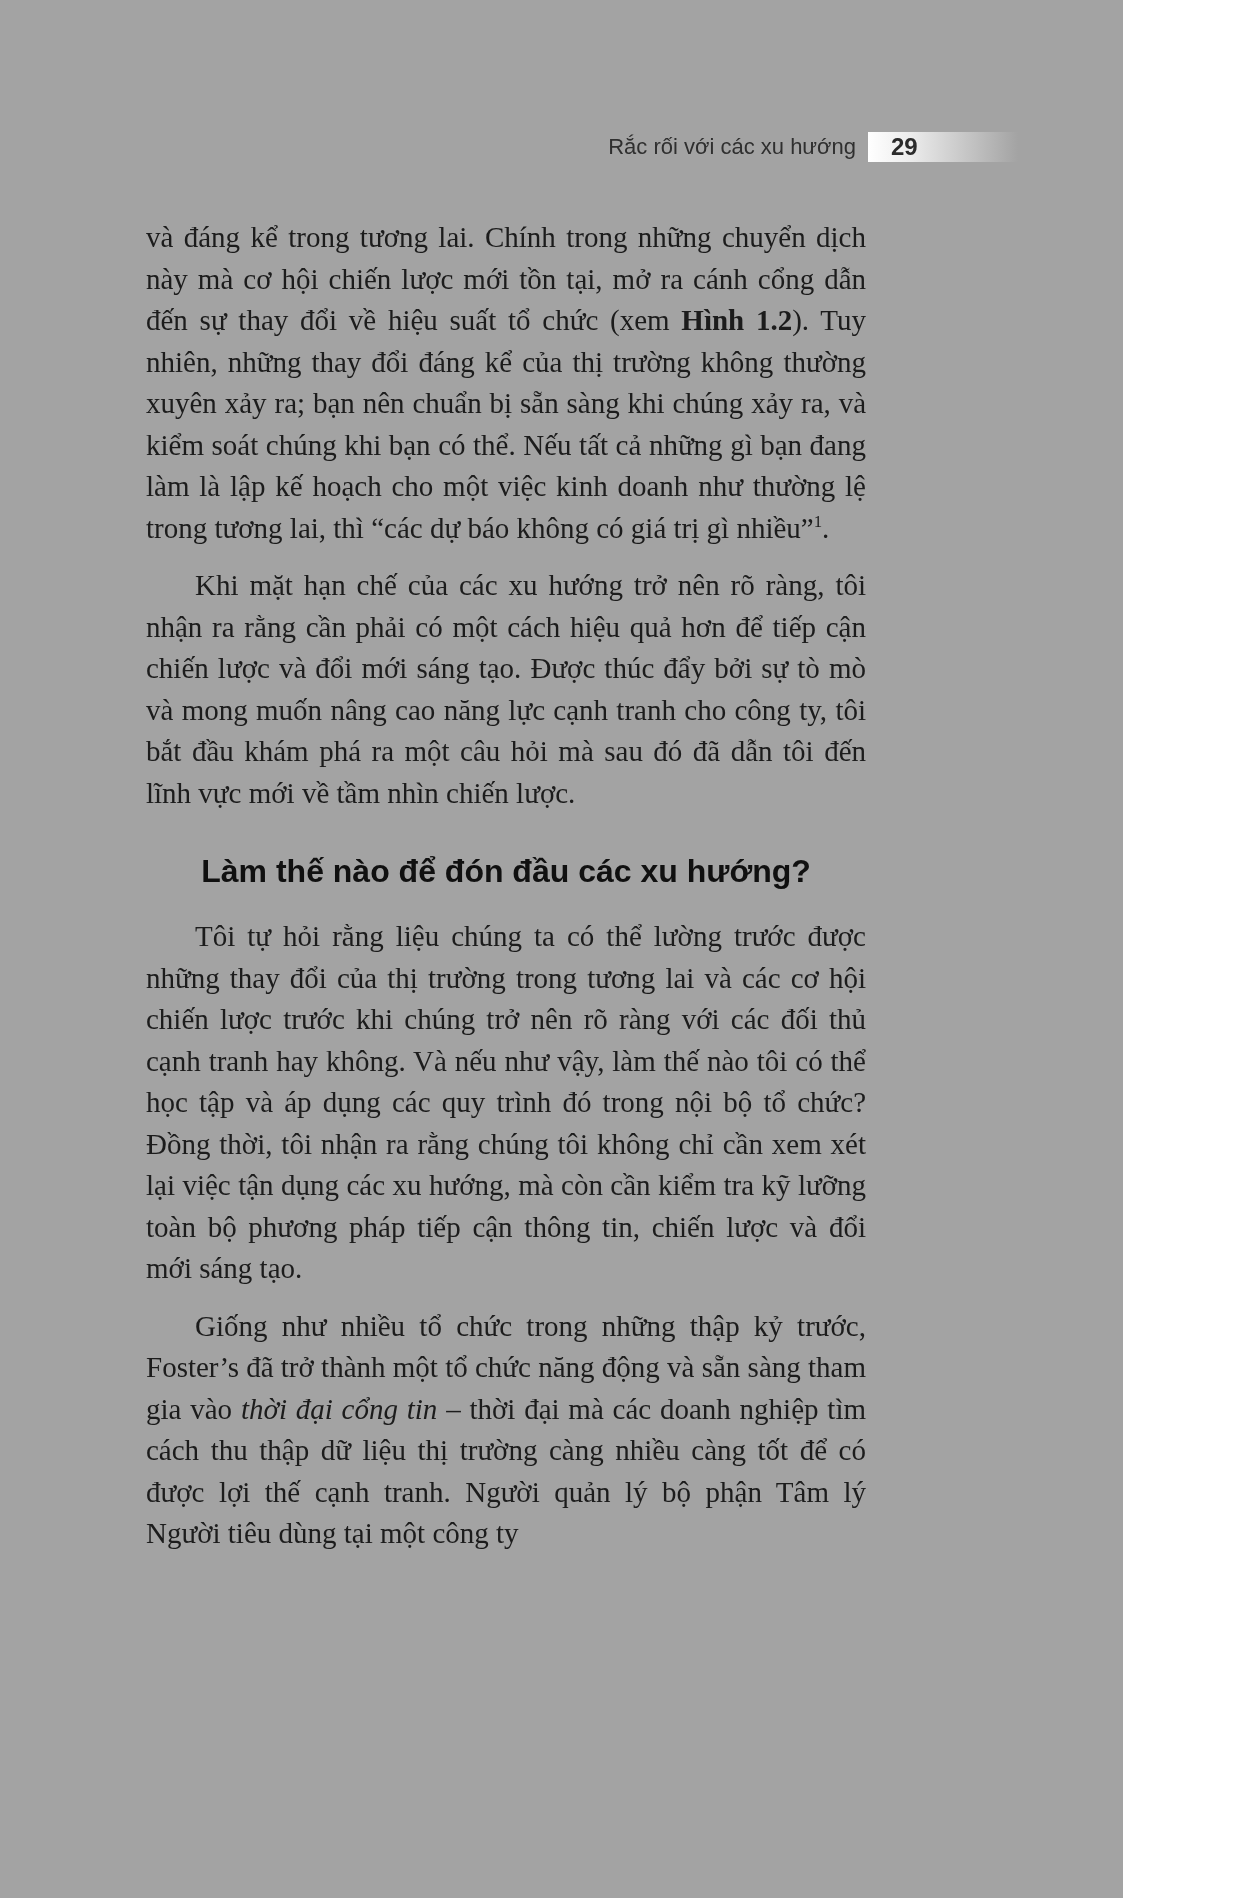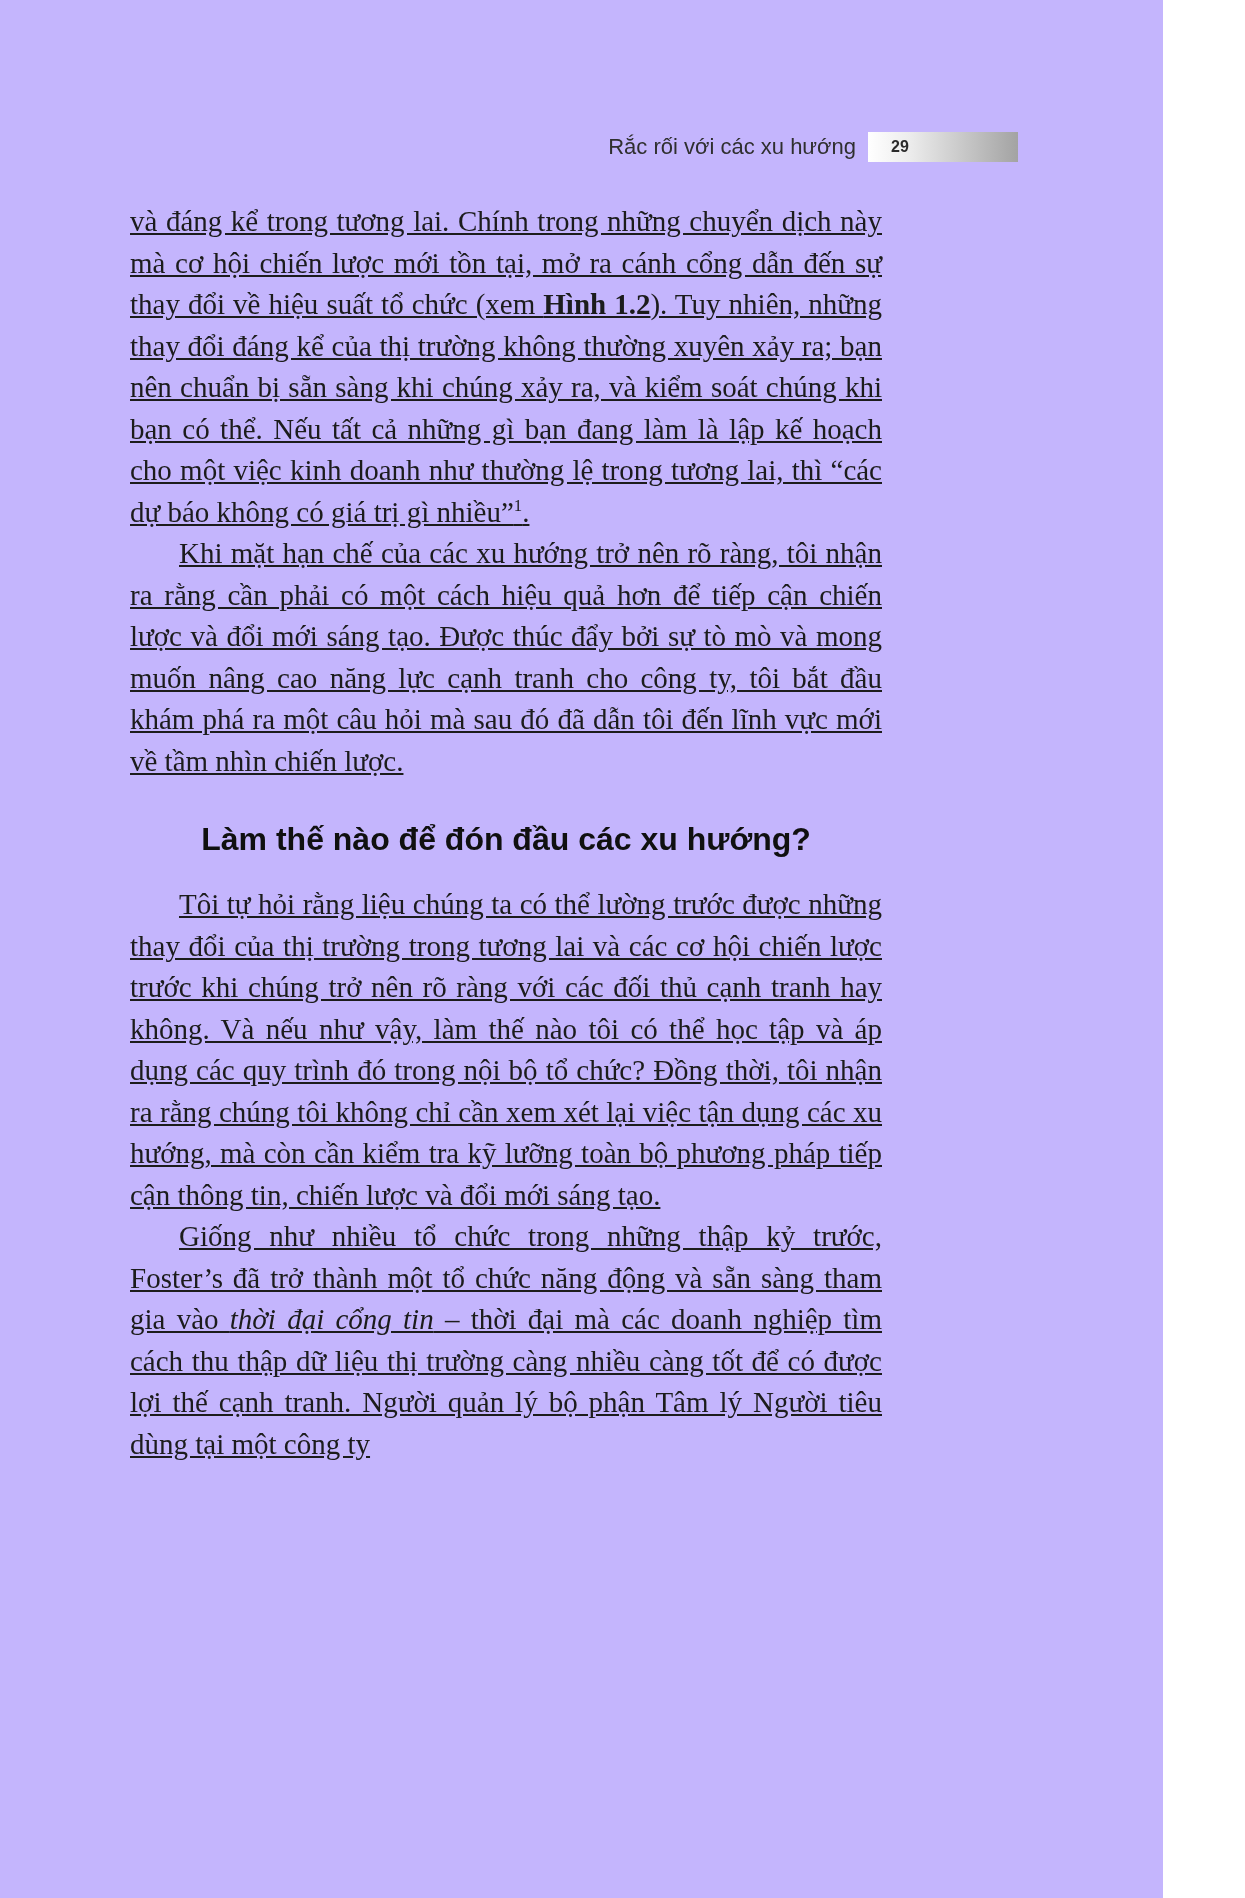--- a/index.html
+++ b/index.html
@@ -1,22 +1,21 @@
 <!DOCTYPE html>
 <html><head>
 <meta charset="utf-8">
 <style>
   html, body { margin: 0; padding: 0; background: #ffffff; }
   .page {
     position: relative;
     width: 1123px;
     height: 1898px;
-    background: #c4b5fd;
+    background: #a3a3a3;
     overflow: hidden;
-    padding-left: 40px;
   }
   .page-header {
     position: absolute;
     top: 131px;
     left: 130px;
     width: 888px;
     height: 32px;
     display: flex;
     align-items: center;
     justify-content: flex-end;
@@ -30,39 +29,38 @@
   }
   .page-badge {
     width: 150px;
     height: 30px;
     background: linear-gradient(to right, #ffffff 0%, #ececec 28%, #a3a3a3 100%);
     display: flex;
     align-items: center;
     box-sizing: border-box;
     padding-left: 23px;
     font-family: "Liberation Sans", "DejaVu Sans", sans-serif;
-    font-size: 16px;
+    font-size: 24px;
     font-weight: 600;
     color: #2b2b2b;
   }
   .page-body {
     position: absolute;
     top: 201px;
     left: 130px;
     width: 752px;
     font-family: "Liberation Serif", "DejaVu Serif", serif;
     font-size: 29px;
     line-height: 41.5px;
     color: #1c1c1c;
     text-align: justify;
   }
   .page-body p {
-    margin: 0;
+    margin: 16px;
     text-indent: 49px;
-    text-decoration: underline;
   }
   .page-body p.opening {
     text-indent: 0;
   }
   .section-heading {
     font-family: "Liberation Sans", "DejaVu Sans", sans-serif;
     font-size: 32px;
     font-weight: 700;
     color: #101010;
     margin: 38px 0 26px 0;

